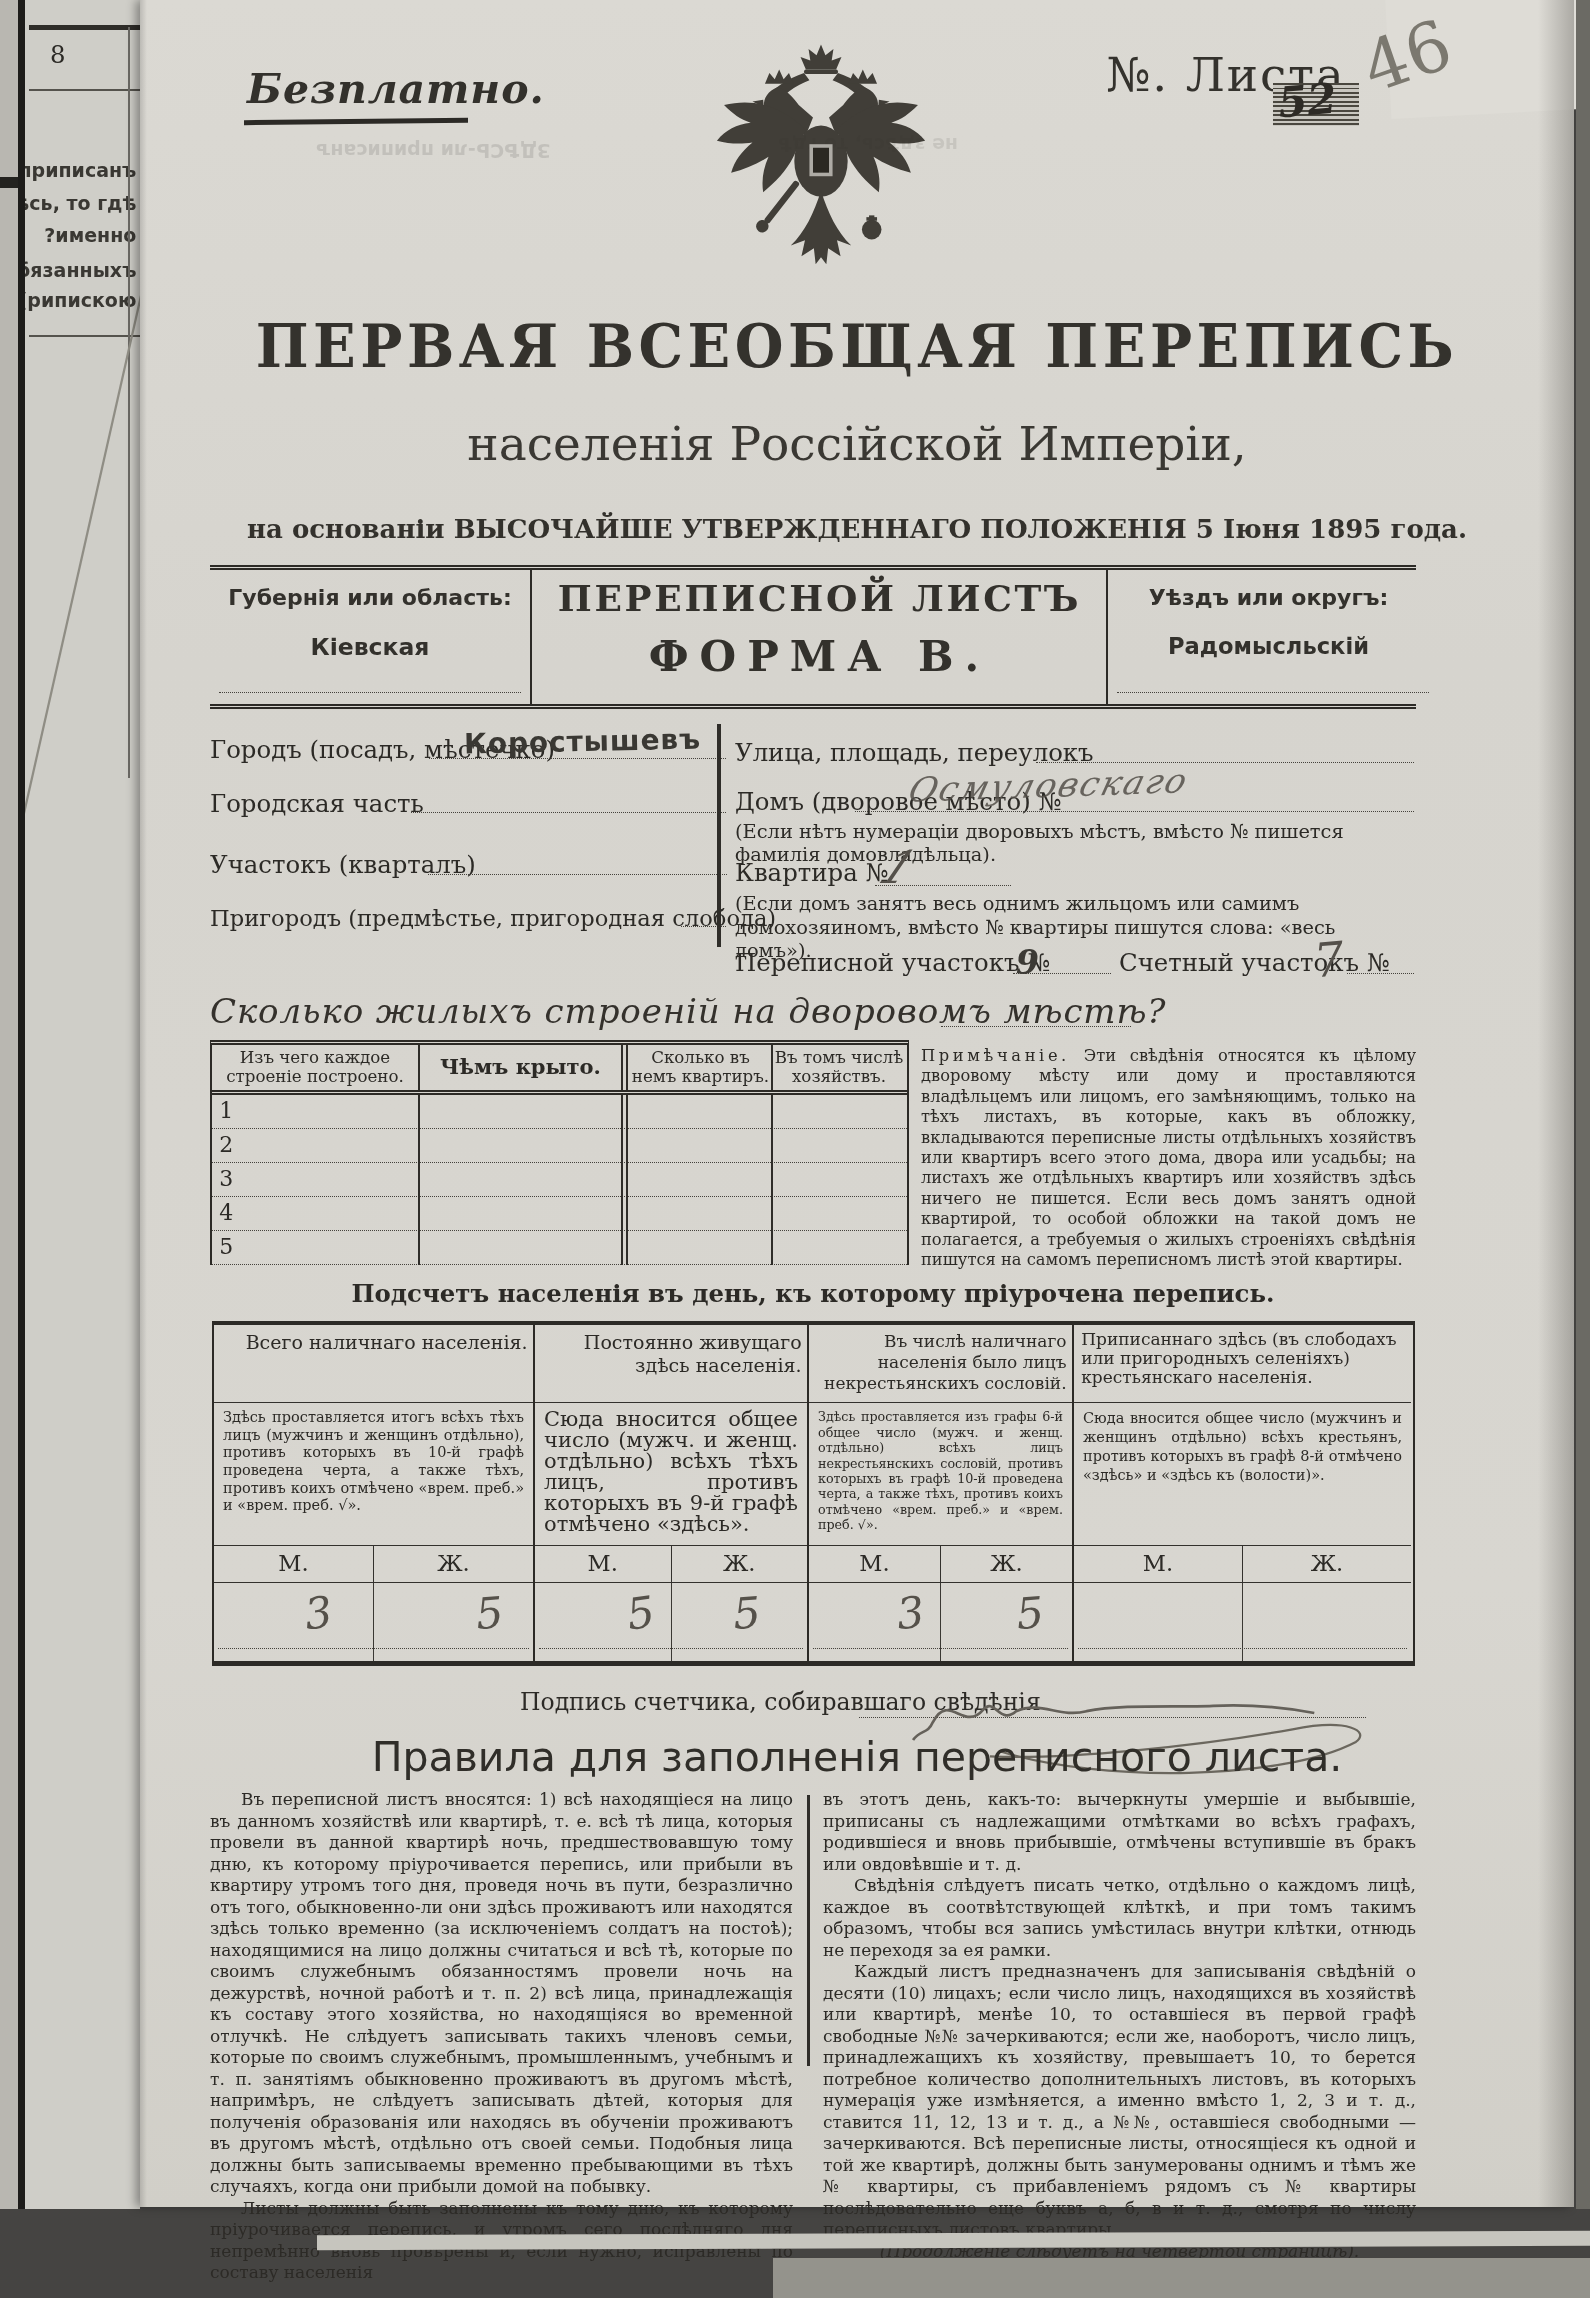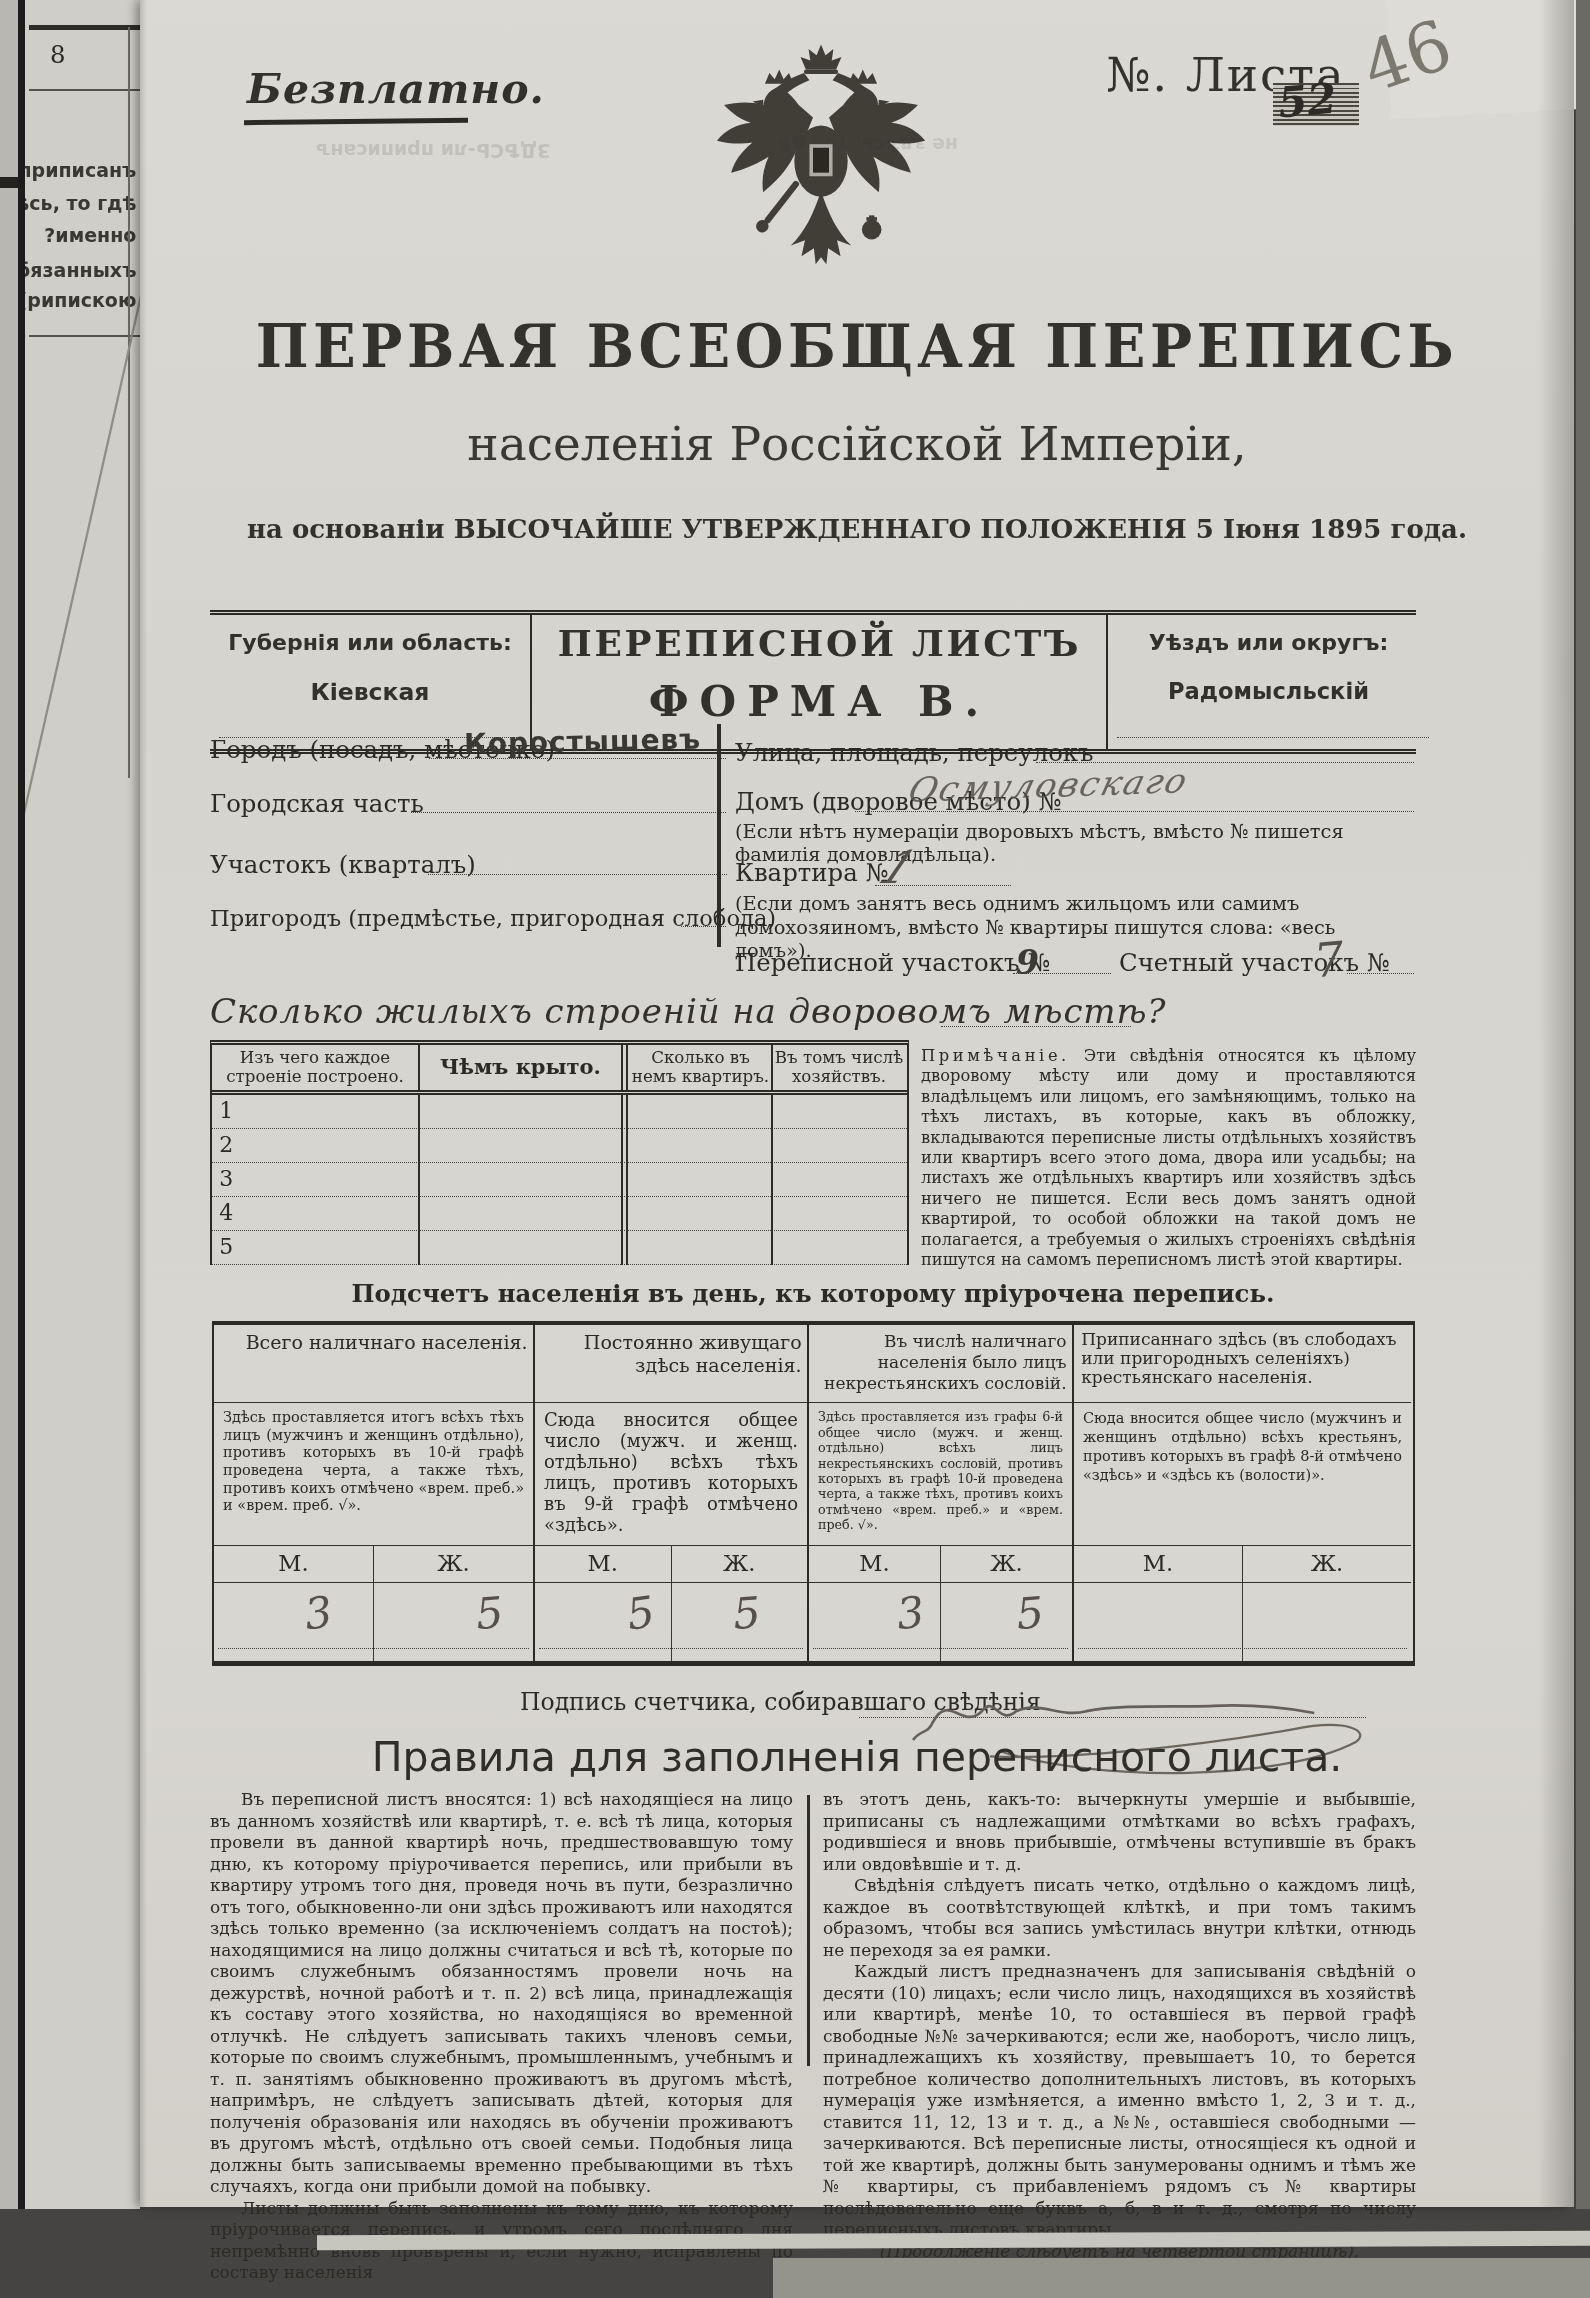--- a/index.html
+++ b/index.html
@@ -124,21 +124,21 @@
 
     <div class="abs ser" style="left:966px;top:47px;font-size:47px;letter-spacing:1.8px;color:#34322d;">№. Листа</div>
     <div class="abs" style="left:1133px;top:83px;width:86px;height:43px;background:repeating-linear-gradient(180deg,#4a473f 0 1.8px,#c9c7c0 1.8px 4.5px);"></div>
     <div class="abs hand" style="left:1138px;top:76px;font-size:42px;font-weight:bold;color:#2e2b26;transform:rotate(-5deg);">52</div>
     <div class="abs ser" style="left:1223px;top:16.3px;font-size:69px;color:#7b786f;transform:rotate(-19deg);">46</div>
 
     <div class="abs ser ctr" style="left:0;width:1434px;top:313px;font-weight:bold;font-size:56px;letter-spacing:4.5px;color:#34322d;transform:scaleY(1.06);">ПЕРВАЯ ВСЕОБЩАЯ ПЕРЕПИСЬ</div>
     <div class="abs ser ctr" style="left:0;width:1434px;top:416px;font-size:47px;color:#3a3833;">населенія Россійской Имперіи,</div>
     <div class="abs ser ctr" style="left:0;width:1434px;top:514px;font-weight:bold;font-size:26px;color:#33312c;">на основаніи ВЫСОЧАЙШЕ УТВЕРЖДЕННАГО ПОЛОЖЕНІЯ 5 Іюня 1895 года.</div>
 
-    <div class="abs" style="left:70px;top:610px;width:1206px;height:134px;border-top:5.4px double #2c2a26;border-bottom:5.4px double #2c2a26;">
+    <div class="abs" style="left:70px;top:565px;width:1206px;height:134px;border-top:5.4px double #2c2a26;border-bottom:5.4px double #2c2a26;">
       <div class="hcell" style="left:0;width:320px;border-right:2.7px solid #2c2a26;">
         <div class="hlabel" style="top:14.5px;">Губернія или область:</div>
         <div class="hlabel" style="top:63px;font-size:23.5px;">Кіевская</div>
         <div class="abs dot" style="left:9px;right:9px;bottom:11px;"></div>
       </div>
       <div class="hcell" style="left:323px;width:573px;border-right:2.7px solid #2c2a26;">
         <div class="hlabel ser" style="top:7.2px;font-size:36px;letter-spacing:2.7px;font-family:'DejaVu Serif',serif;">ПЕРЕПИСНОЙ ЛИСТЪ</div>
         <div class="hlabel ser" style="top:62px;font-size:42px;letter-spacing:11px;font-family:'DejaVu Serif',serif;">ФОРМА В.</div>
       </div>
       <div class="hcell" style="left:898px;width:308px;padding-left:13px;">
@@ -240,21 +240,21 @@
               <span class="digit" style="transform:translateX(25px) rotate(-7deg);">3</span>
             </div>
           <div class="half">
               <span class="digit" style="transform:translateX(36px) rotate(-5deg);">5</span>
             </div>
           <div class="dot"></div>
         </div>
       </div>
       <div class="tcol bdr" style="width:274px;">
         <div class="t-title">Постоянно живущаго здѣсь населенія.</div>
-        <div class="t-desc" style="font-size:18px;line-height:21px;">Сюда вносится общее число (мужч. и женщ. отдѣльно) всѣхъ тѣхъ лицъ, противъ которыхъ въ 9-й графѣ отмѣчено «здѣсь».</div>
+        <div class="t-desc" style="font-size:21px;line-height:21px;">Сюда вносится общее число (мужч. и женщ. отдѣльно) всѣхъ тѣхъ лицъ, противъ которыхъ въ 9-й графѣ отмѣчено «здѣсь».</div>
         <div class="t-mf">
           <span>М.</span>
           <span>Ж.</span>
         </div>
         <div class="t-val">
           <div class="half">
               <span class="digit" style="transform:translateX(38px) rotate(-8deg);">5</span>
             </div>
           <div class="half">
               <span class="digit" style="transform:translateX(7.2px) rotate(-4deg);">5</span>

